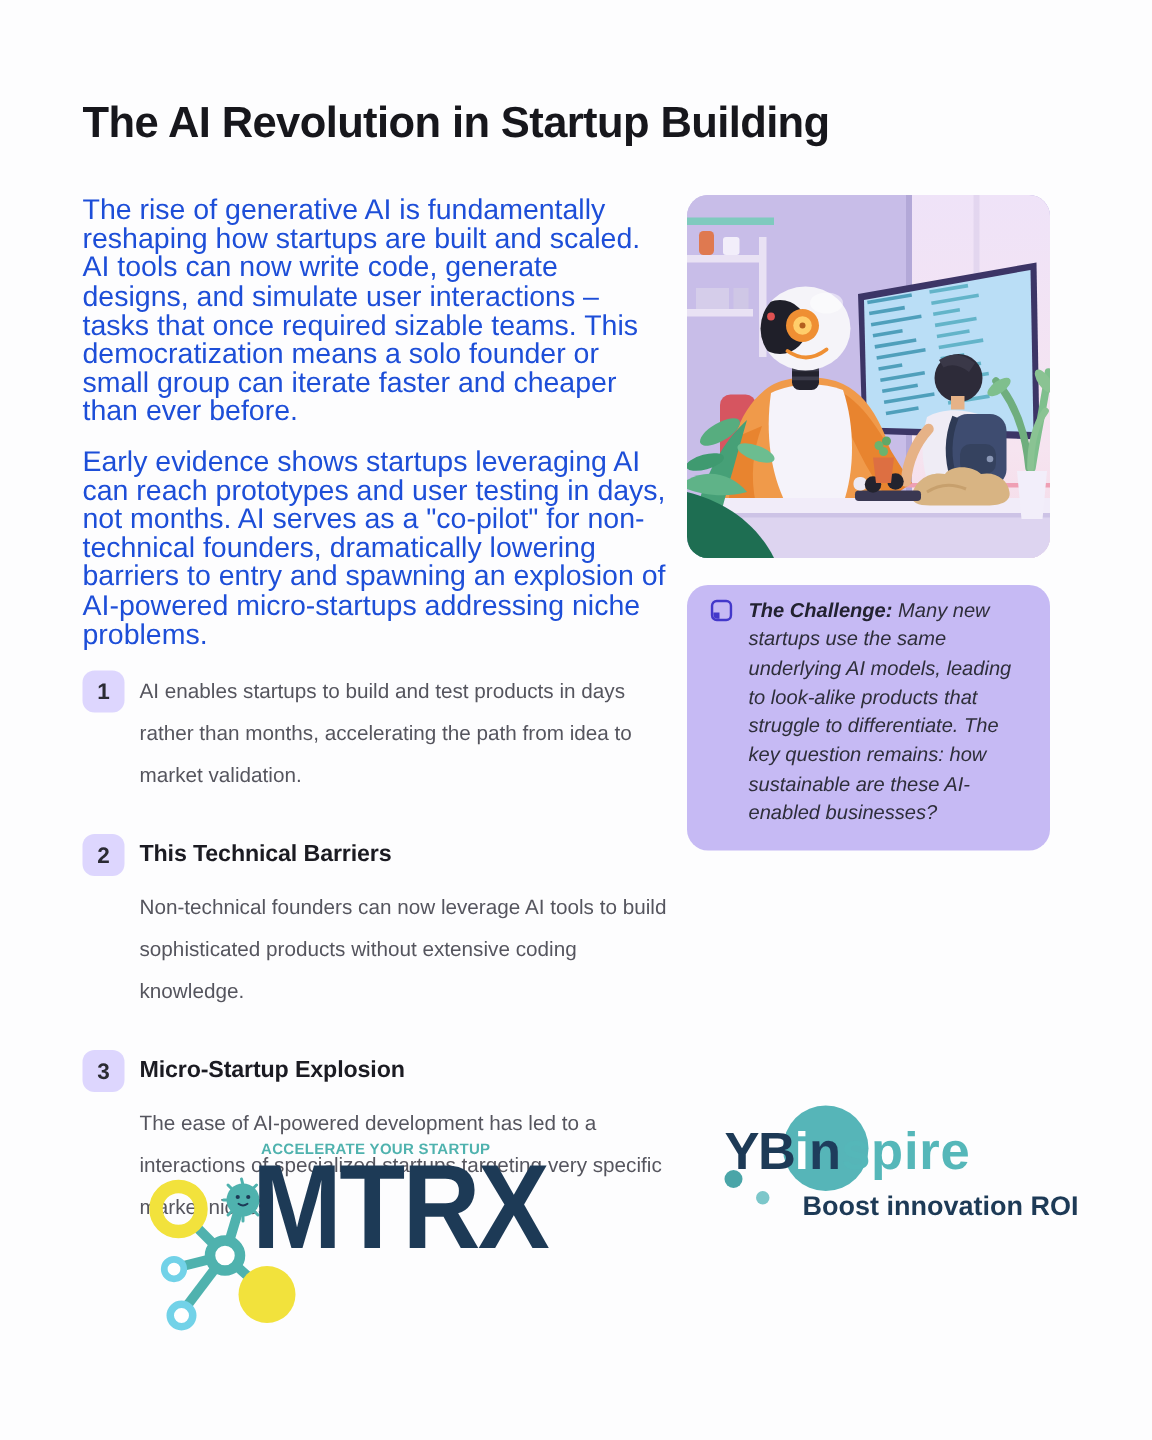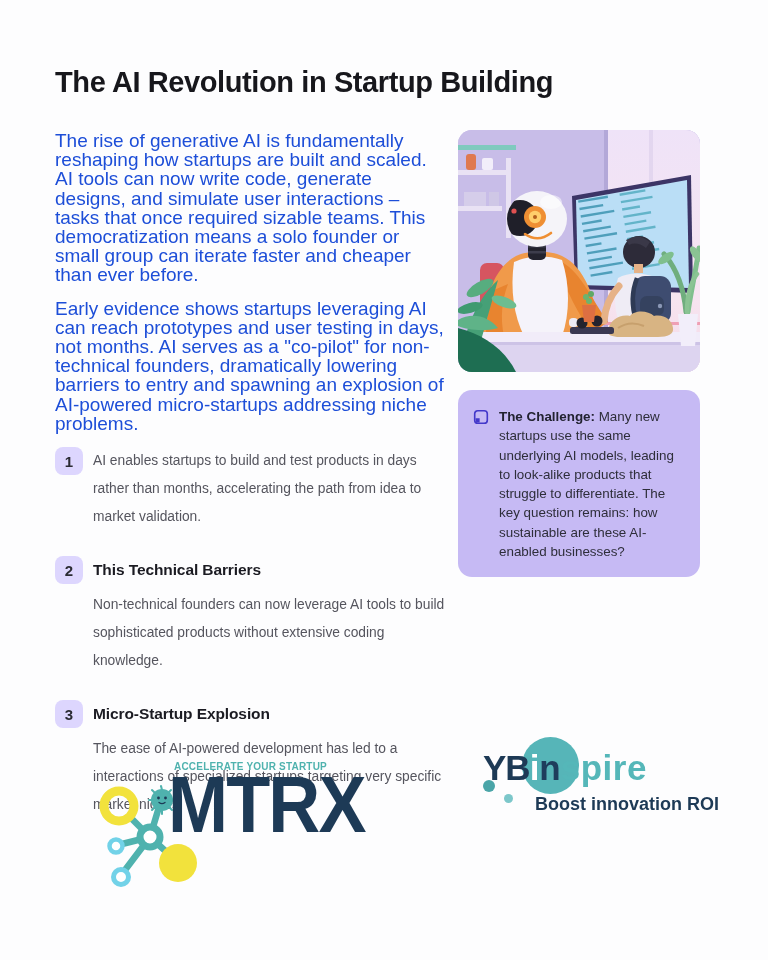--- a/index.html
+++ b/index.html
@@ -39,22 +39,22 @@
 
   .illustration {
     position:absolute; left:458px; top:130px; width:242px; height:242px;
     border-radius:14px; overflow:hidden; background:#c8bde8;
   }
   .illustration svg { display:block; width:100%; height:100%; }
 
   .challenge {
     position:absolute; left:458px; top:390px; width:242px; min-height:157px;
     background:#c6baf4; border-radius:14px;
-    padding:17px 16px 16px 14px;
-    display:flex; gap:9px;
+    padding:7px 16px 16px 14px;
+    display:flex; gap:9px;font-style:italic;
   }
   .challenge .note-ic { flex:0 0 18px; padding-top:1px; }
   .challenge p { font-size:13.4px; line-height:19.3px; color:#2e2e3a; }
   .challenge .lbl { font-weight:700; color:#222230; }
 
   
   .mtrx { position:absolute; left:92px; top:753px; width:300px; height:145px; }
   .mtrx svg.mark { position:absolute; left:0; top:24px; }
   .mtrx .tagline {
     position:absolute; left:82px; top:8px;

